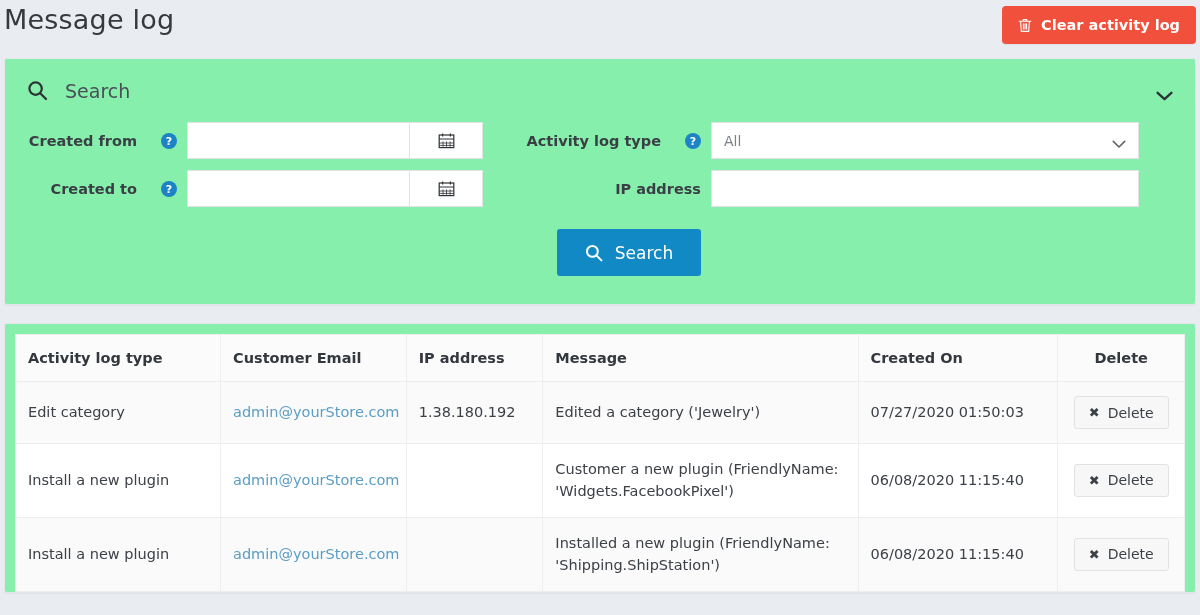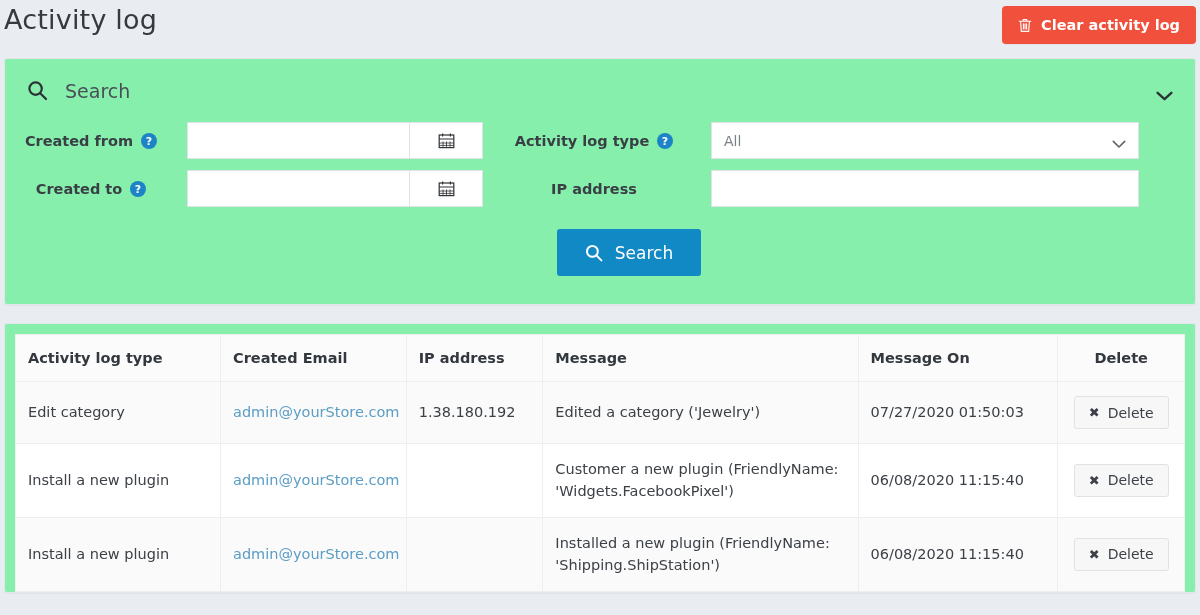--- a/index.html
+++ b/index.html
@@ -84,22 +84,22 @@
     align-items: center;
   }
   .fld-label {
     font-size: 14.5px;
     font-weight: bold;
     color: #3a3f45;
     text-align: right;
     padding-right: 10px;
     display: flex;
     align-items: center;
-    justify-content: center;
-    gap: 8px;
+    justify-content: flex-end;
+    gap: 24px;
     white-space: nowrap;
   }
   .help-ic { width: 16px; height: 16px; flex: 0 0 auto; }
 
   .input-group { display: flex; width: 296px; }
   .txt-input {
     flex: 1;
     height: 37px;
     border: 1px solid #dfe3e8;
     border-right: none;
@@ -199,21 +199,21 @@
     font-family: inherit;
     color: #3c4147;
     cursor: pointer;
   }
   .del-x { font-weight: bold; font-size: 13px; }
 </style>
 </head>
 <body>
 
 <div class="page-head">
-  <div class="page-title">Activity log</div>
+  <div class="page-title">Message log</div>
   <button class="clear-btn">
     <span class="trash">
       <svg viewBox="0 0 14 15" width="14" height="15" fill="none" stroke="#fff" stroke-width="1.1">
         <path d="M1.2 3.2h11.6M5.2 3.2V1.6h3.6v1.6M2.6 3.2l.7 10.2h7.4l.7-10.2" stroke-linecap="round" stroke-linejoin="round"></path>
         <path d="M5.4 5.8v5.2M7 5.8v5.2M8.6 5.8v5.2" stroke-linecap="round"></path>
       </svg>
     </span>
     <span>Clear activity log</span>
   </button>
 </div>
@@ -334,24 +334,24 @@
       <col style="width:201px">
         <col style="width:182px">
         <col style="width:134px">
       <col style="width:309px">
         <col style="width:196px">
         <col style="width:124px">
     </colgroup>
     <thead>
       <tr>
         <th>Activity log type</th>
-        <th>Created Email</th>
+        <th>Customer Email</th>
         <th>IP address</th>
         <th>Message</th>
-        <th>Message On</th>
+        <th>Created On</th>
         <th class="th-del">Delete</th>
       </tr>
     </thead>
     <tbody>
         <tr>
           <td>Edit category</td>
           <td><a class="email-link">admin@yourStore.com</a></td>
           <td>1.38.180.192</td>
           <td>Edited a category ('Jewelry')</td>
           <td>07/27/2020 01:50:03</td>

